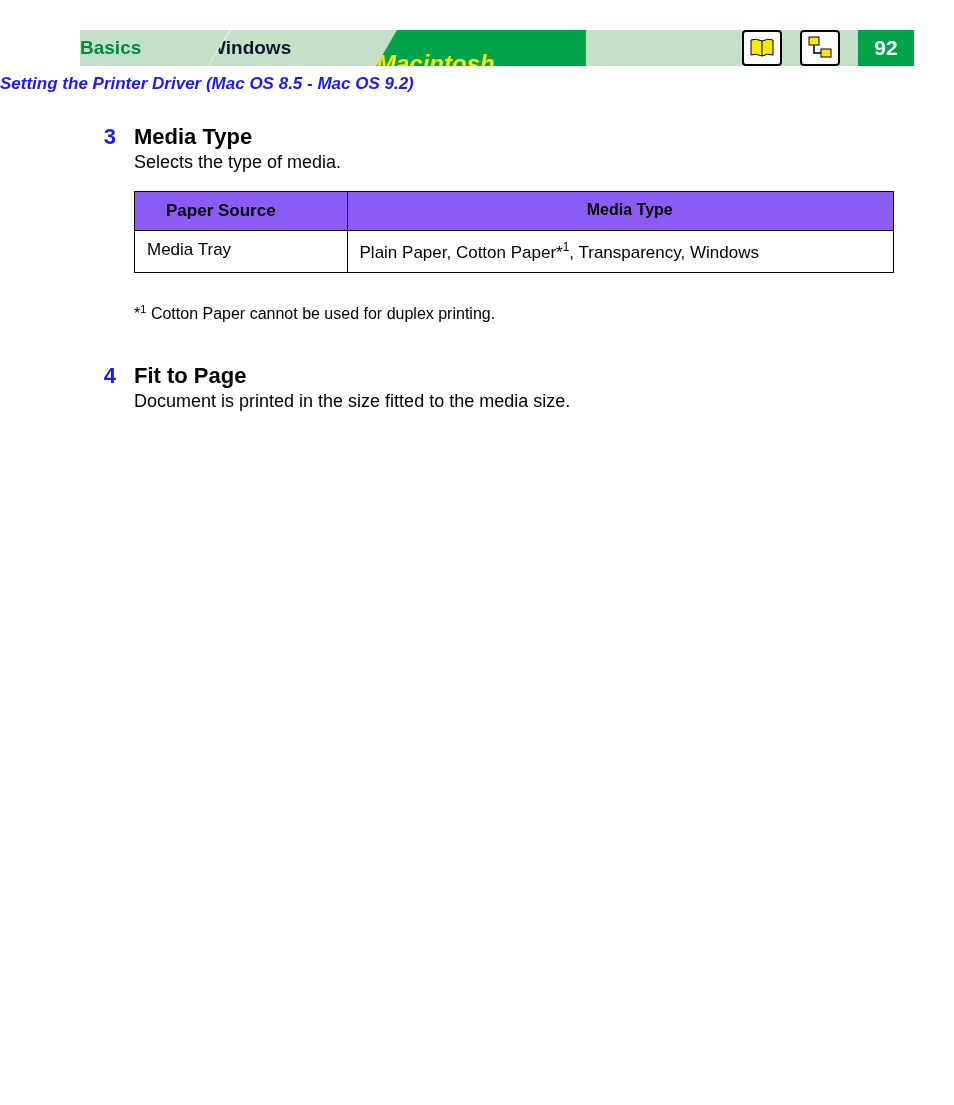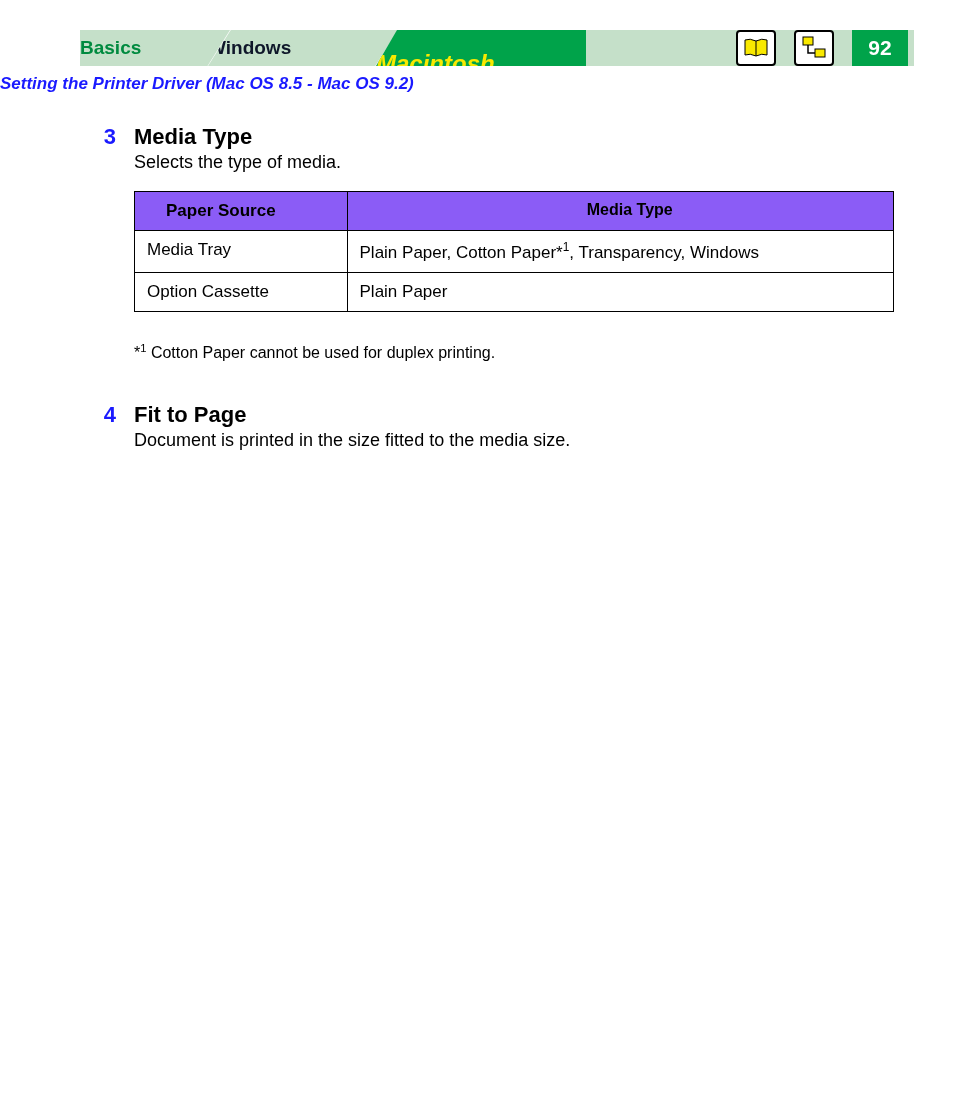--- a/index.html
+++ b/index.html
@@ -49,21 +49,21 @@
     font-size: 24px;
     font-weight: bold;
     position: relative;
     margin-top: 32px;
   }
   .bar-rest {
     flex: 1;
     background: #c5e0c9;
     display: flex;
     justify-content: flex-end;
-    padding-right: 6px;
+    padding-right: 0;
     position: relative;
   }
   .icon-box {
     width: 36px;
     height: 32px;
     border: 2px solid #000;
     border-radius: 4px;
     background: #fff;
     display: flex;
     align-items: center;
@@ -193,24 +193,20 @@
             <tr>
           <th style="width:28%">Paper Source</th>
           <th class="col2">Media Type</th>
         </tr>
         <tr>
           <td>Media Tray</td>
           <td>
             <span>Plain Paper, Cotton Paper*</span><sup>1</sup><span>, Transparency, Windows</span>
           </td>
         </tr>
-        <tr>
-          <td>Option Cassette</td>
-          <td>Plain Paper</td>
-        </tr>
       </tbody>
         </table>
 
       <div class="footnote">
         <span>*</span><sup>1</sup><span> Cotton Paper cannot be used for duplex printing.</span>
       </div>
     </div>
   </div>
 
   <div class="step">

